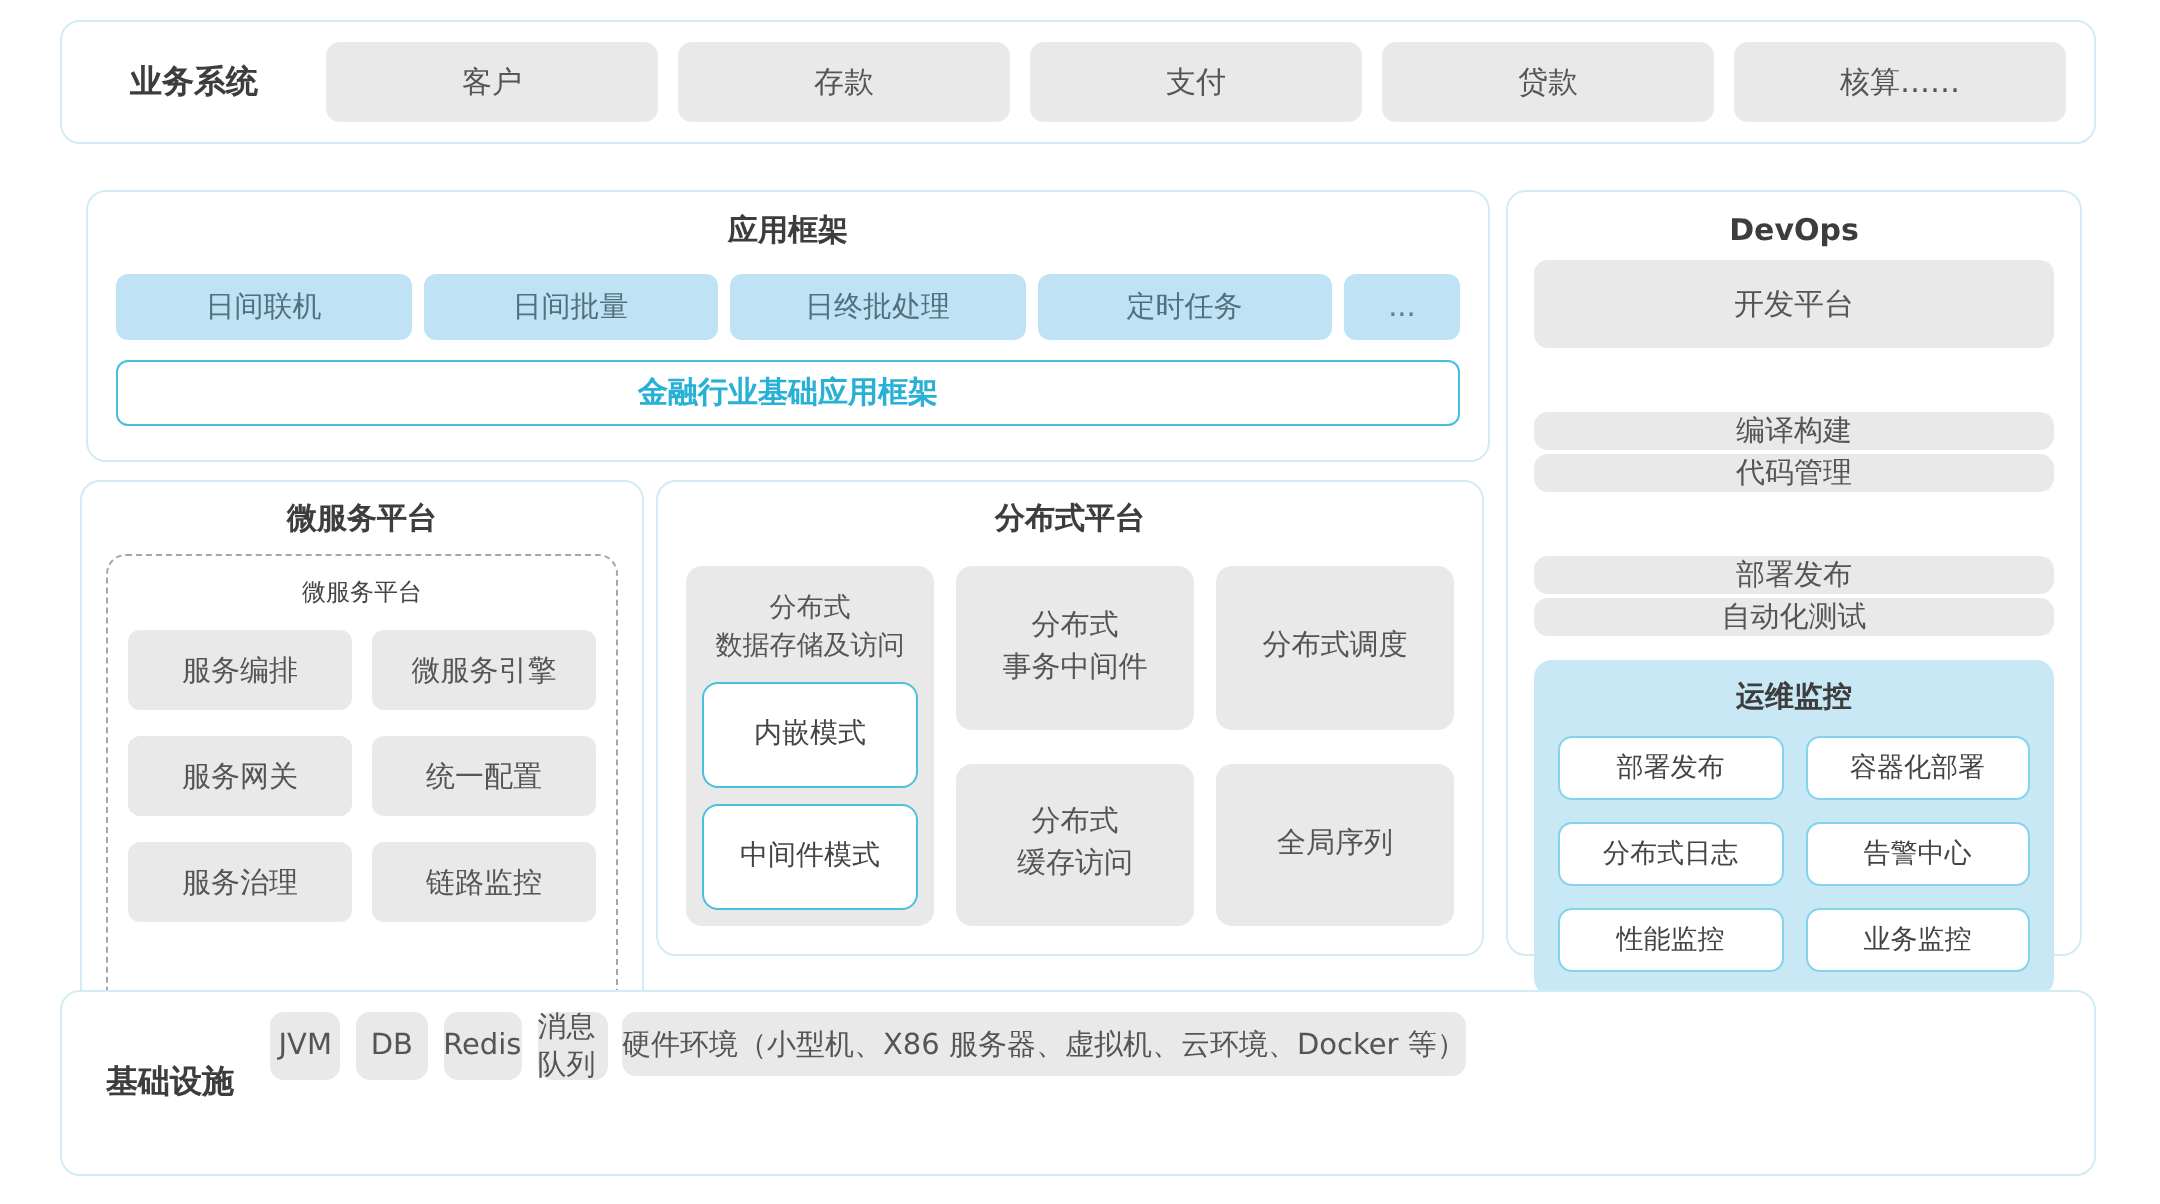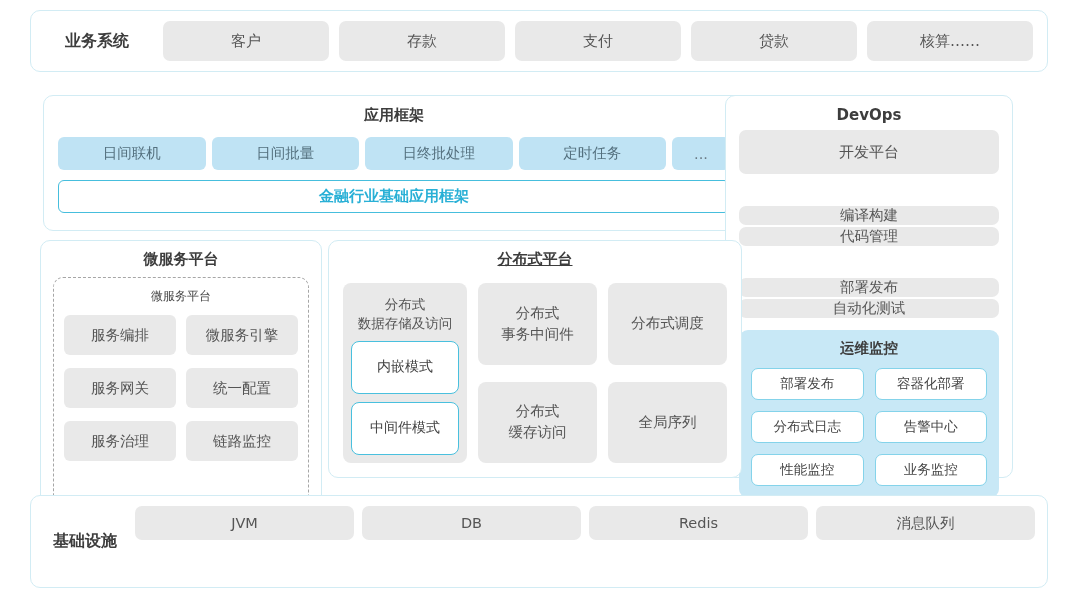--- a/index.html
+++ b/index.html
@@ -62,55 +62,55 @@
   .ms-dashed {
     position: absolute; left: 12px; right: 12px; top: 36px; bottom: 10px;
     border: 1px dashed #a6a6a6; border-radius: 10px; padding: 8px 10px 0;
   }
   .ms-inner-title { text-align: center; font-size: 12px; color: #444444; margin-top: 2px; }
   .ms-grid { display: grid; grid-template-columns: 1fr 1fr; column-gap: 10px; row-gap: 13px; margin-top: 10px; }
   .ms-cell { height: 40px; font-size: 14.5px; border-radius: 6px; }
 
   
   .dp { left: 328px; top: 240px; width: 414px; height: 238px; }
-  .dp-title { margin-top: 9px; text-decoration: underline; }
+  .dp-title { margin-top: 9px; }
   .dp-content { position: absolute; left: 14px; right: 14px; top: 42px; bottom: 14px; display: flex; gap: 11px; }
   .dp-storage {
     flex: 0 0 124px; background: #e9e9e9; border-radius: 8px;
     padding: 12px 8px 8px; display: flex; flex-direction: column;
   }
   .dp-storage-label { text-align: center; font-size: 13.5px; color: #555555; line-height: 1.4; }
   .dp-mode {
     margin-top: 8px; flex: 1; background: #ffffff;
     border: 1px solid #49c0de; border-radius: 8px;
     display: flex; align-items: center; justify-content: center;
     font-size: 14px; color: #444444;
   }
   .dp-col { flex: 1; display: flex; flex-direction: column; gap: 17px; }
   .dp-cell { flex: 1; flex-direction: column; line-height: 1.45; font-size: 14.5px; border-radius: 8px; }
 
   
-  .dv { left: 725px; top: 95px; width: 288px; height: 383px; padding: 0 13px; }
+  .dv { left: 753px; top: 95px; width: 288px; height: 383px; padding: 0 13px; }
   .dv-title { margin-top: 10px; }
   .dv-platform { margin-top: 6px; height: 44px; }
   .dv-row { display: flex; gap: 2px; margin-top: 32px; flex-direction: column; }
   .dv-item { flex: 1; height: 38px; font-size: 14.5px; }
   .dv-monitor { margin-top: 12px; height: 168px; background: #c8e8f6; border-radius: 9px; padding: 9px 12px 0; font-family: Liberation Serif, serif; }
   .dv-monitor-title { text-align: center; font-size: 14.5px; font-weight: 600; color: #3d3d3d; }
   .dv-monitor-grid { display: grid; grid-template-columns: 1fr 1fr; column-gap: 11px; row-gap: 11px; margin-top: 10px; }
   .mcell {
     height: 32px; background: #ffffff; border: 1.5px solid #84d3ea; border-radius: 7px;
     display: flex; align-items: center; justify-content: center;
     font-size: 13.5px; color: #444444;
   }
 
   
   .infra { left: 30px; top: 495px; width: 1018px; height: 93px; display: flex; align-items: stretch; padding: 10px 12px 10px 16px; }
   .infra-label { width: 76px; display: flex; align-items: center; justify-content: center; font-size: 16px; font-weight: 600; color: #3d3d3d; }
-  .infra-content { flex: 1; display: flex; flex-direction: column; gap: 7px; margin-left: 12px; }
+  .infra-content { flex: 1; display: flex; flex-direction: row; gap: 7px; margin-left: 12px; }
   .infra-row { display: flex; gap: 8px; }
   .infra-item { flex: 1; height: 34px; font-size: 14.5px; }
   .infra-hw { height: 32px; font-size: 14.5px; }
 </style>
 </head>
 <body>
 
 <div class="panel biz">
   <div class="biz-label">业务系统</div>
   <div class="biz-items">
@@ -203,14 +203,15 @@
 
 <div class="panel infra">
   <div class="infra-label">基础设施</div>
   <div class="infra-content">
     <div class="infra-row">
       <div class="gbox infra-item">JVM</div>
       <div class="gbox infra-item">DB</div>
       <div class="gbox infra-item">Redis</div>
       <div class="gbox infra-item">消息队列</div>
     </div>
+    <div class="gbox infra-hw">硬件环境（小型机、X86 服务器、虚拟机、云环境、Docker 等）</div>
   </div>
 </div>
 
 </body></html>

